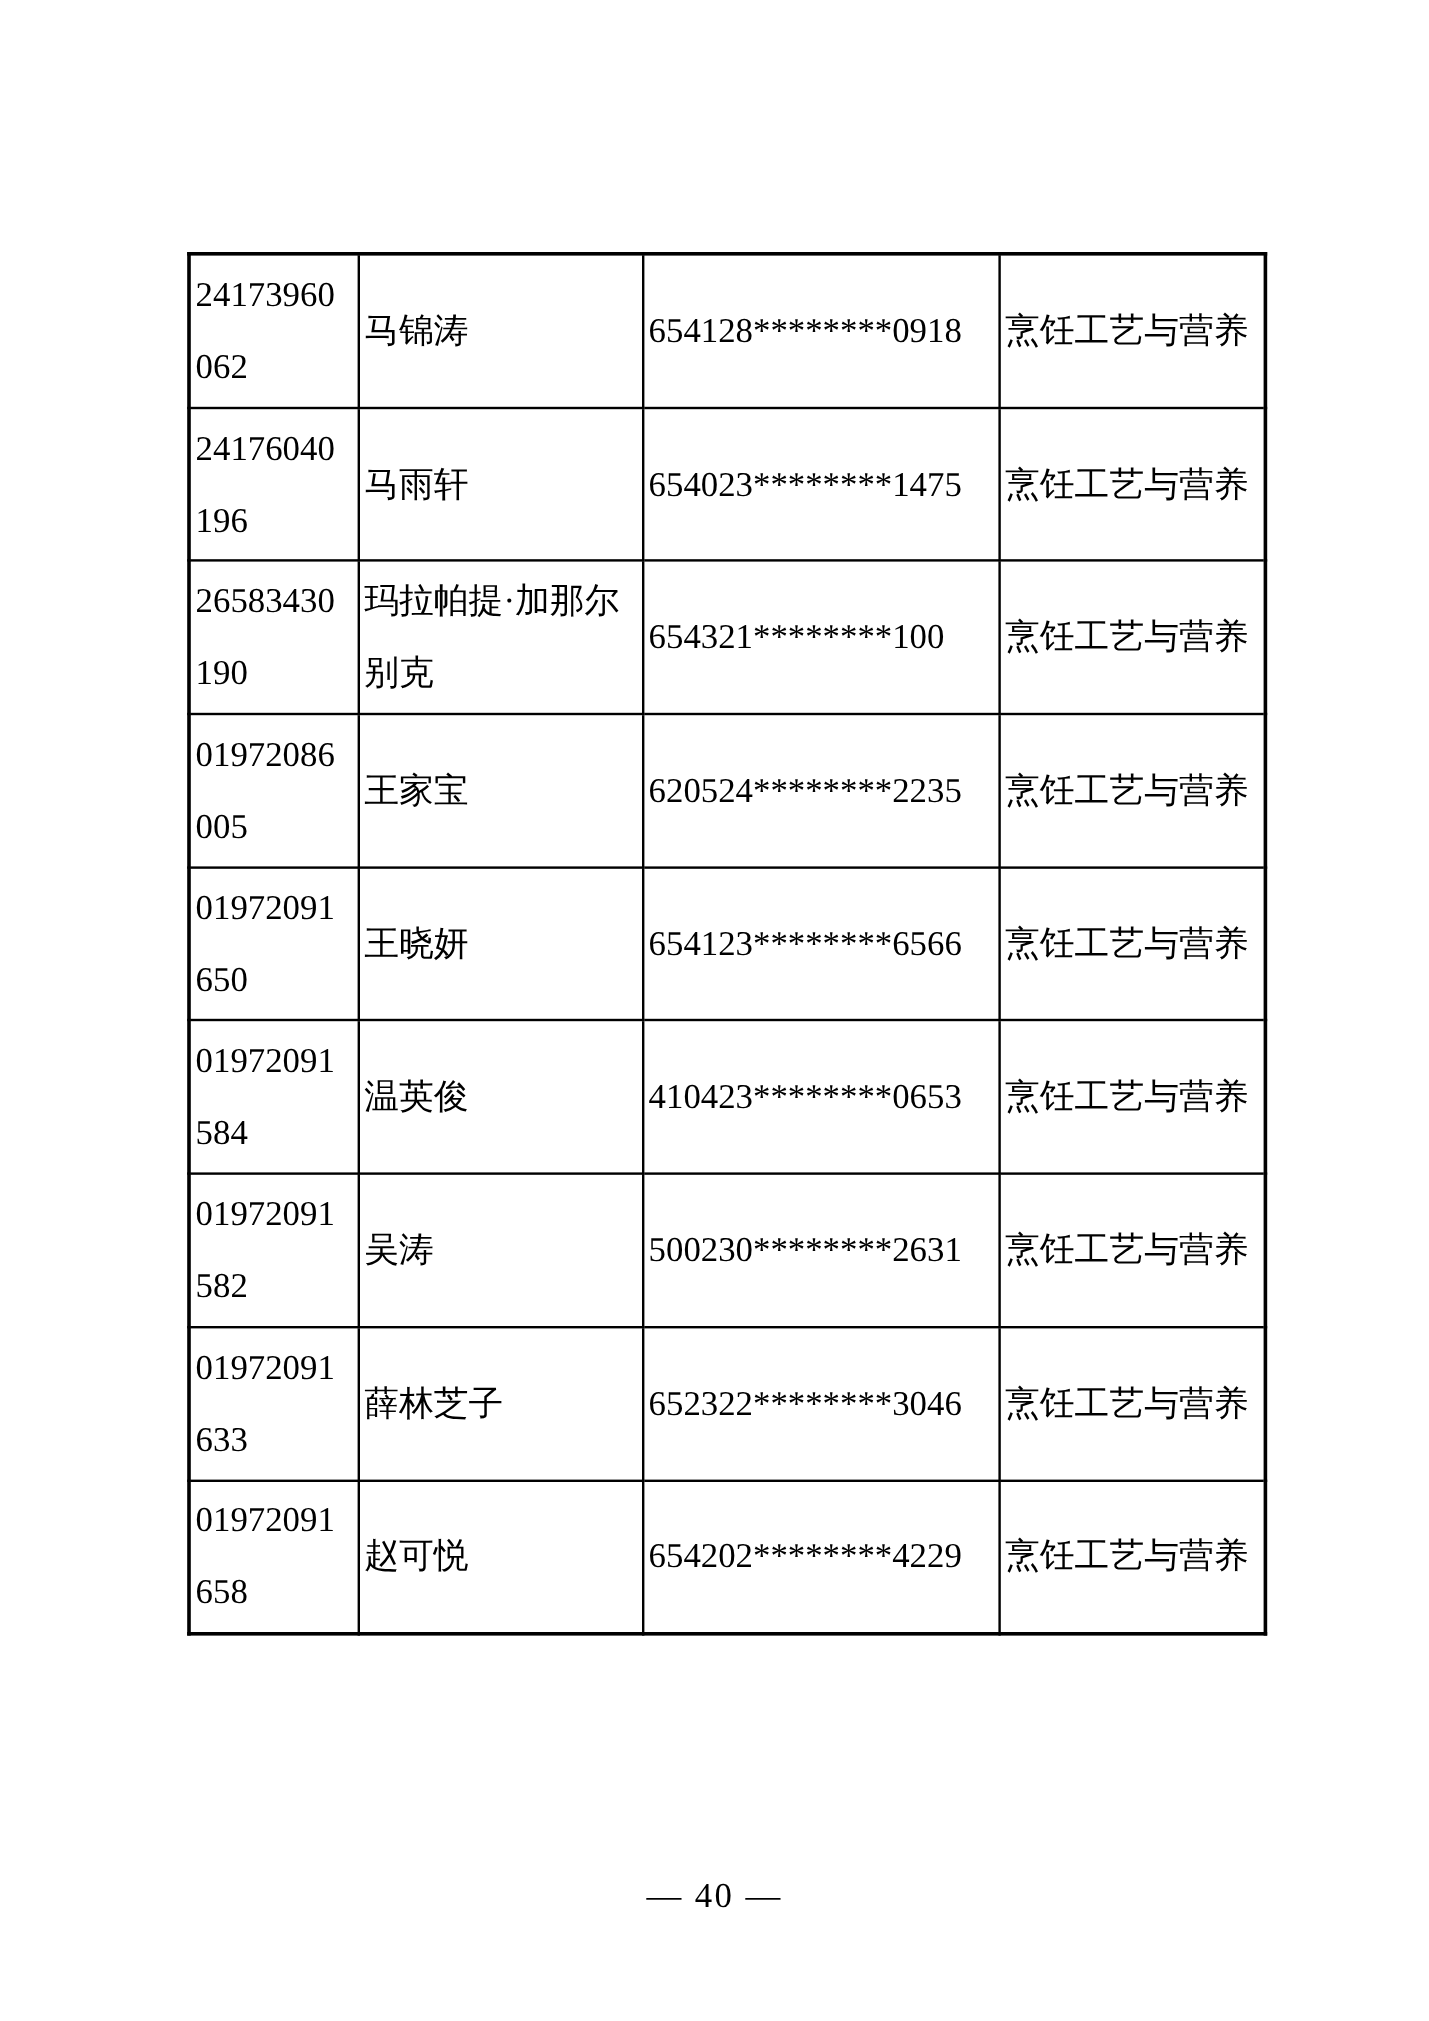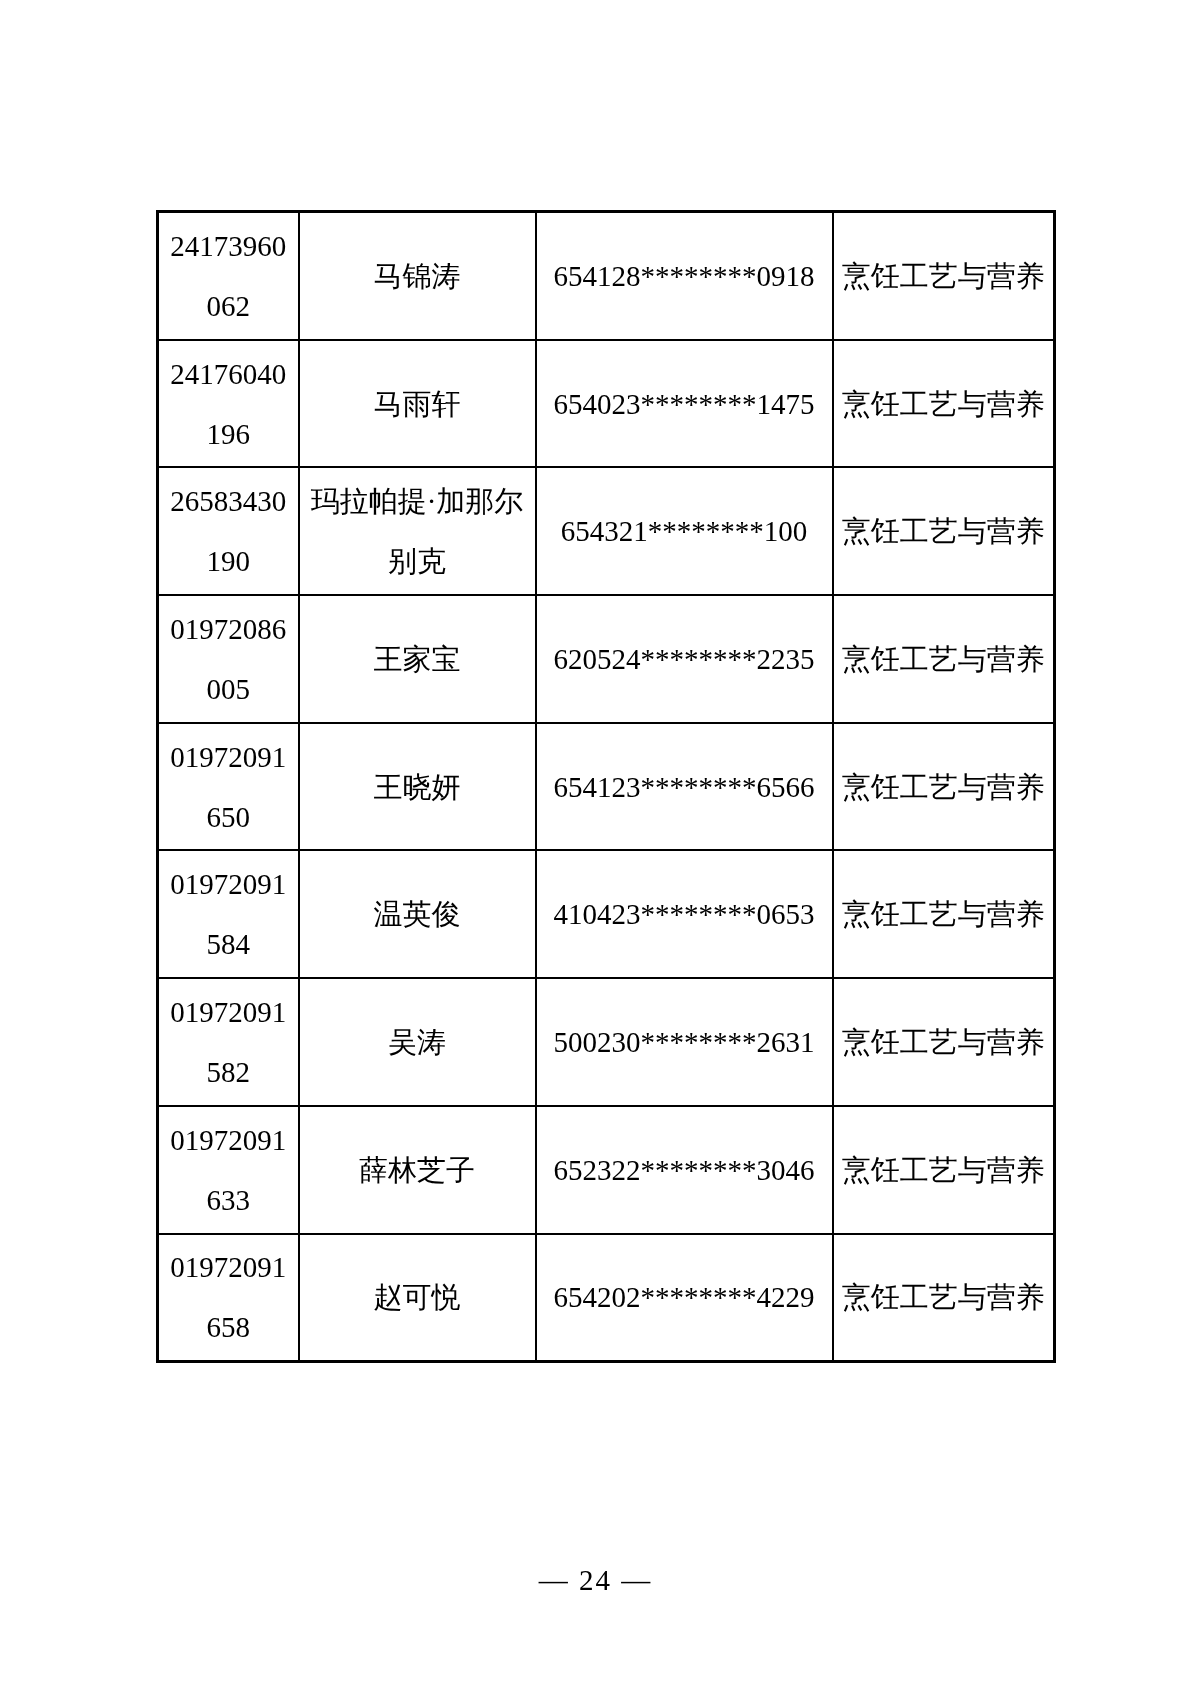--- a/index.html
+++ b/index.html
@@ -21,21 +21,20 @@
     top: 210px;
     width: 897px;
     border-collapse: collapse;
     table-layout: fixed;
     border: 3px solid #000000;
   }
   .doc-table td {
     border: 2px solid #000000;
     height: 125.7px;
     padding: 0 4px;
-    text-align: center;
     vertical-align: middle;
     font-size: 29px;
     line-height: 60px;
     white-space: pre-line;
     overflow: hidden;
   }
   .col-exam  { width: 141px; }
   .col-name  { width: 237px; }
   .col-id    { width: 297px; }
   .col-major { width: 222px; }
@@ -121,13 +120,13 @@
       <tr>
         <td>01972091
 658</td>
         <td>赵可悦</td>
         <td>654202********4229</td>
         <td>烹饪工艺与营养</td>
       </tr>
     </tbody>
 </table>
 
-<div class="page-number">— 24 —</div>
+<div class="page-number">— 40 —</div>
 
 </body></html>

